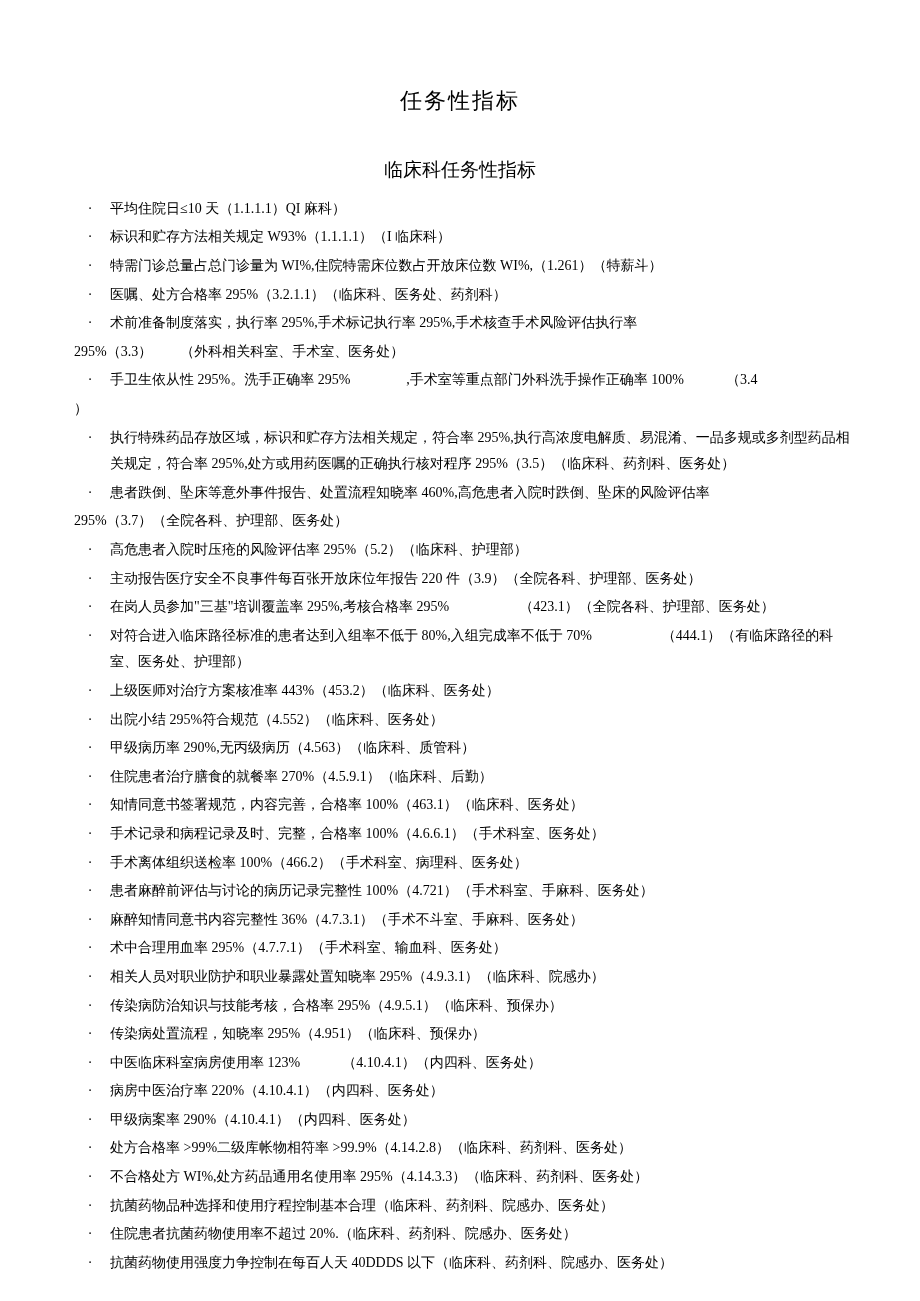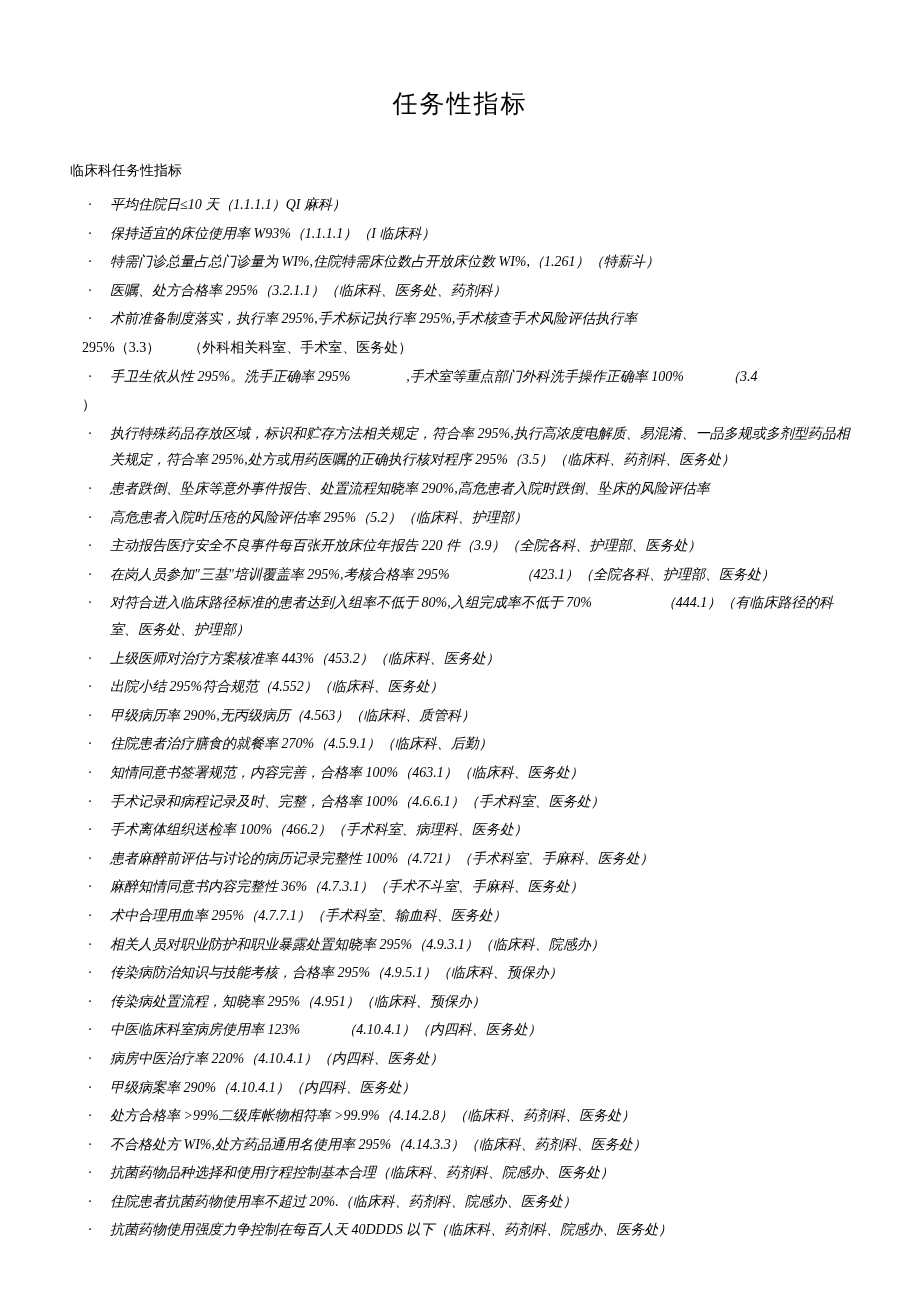--- a/index.html
+++ b/index.html
@@ -8,63 +8,62 @@
       line-height: 1.9;
       color: #000;
       background: #fff;
       margin: 0;
       padding: 80px 70px 60px 70px;
       width: 920px;
       box-sizing: border-box;
     }
     .title {
       text-align: center;
-      font-size: 25px;
+      font-size: 22px;
       font-weight: normal;
       margin-bottom: 30px;
       letter-spacing: 2px;
     }
     .subtitle {
-      text-align: left;
-      font-size: 14px;
+      text-align: center;
+      font-size: 19px;
       margin-bottom: 8px;
     }
     .item {
       display: flex;
       align-items: flex-start;
       margin-bottom: 2px;
     }
     .bullet {
       width: 40px;
       text-align: center;
       flex-shrink: 0;
     }
     .item-text {
       flex: 1;
-      font-style: italic;
     }
     .continuation {
-      margin-left: 12px;
+      margin-left: 4px;
       margin-bottom: 2px;
     }
   </style>
 </head>
 <body>
 
 <div class="title">任务性指标</div>
 <div class="subtitle">临床科任务性指标</div>
 
 <div id="items-container">
     <div class="item">
       <span class="bullet">·</span>
       <span class="item-text">平均住院日≤10 天（1.1.1.1）QI 麻科）</span>
     </div>
     <div class="item">
       <span class="bullet">·</span>
-      <span class="item-text">保持适宜的床位使用率 W93%（1.1.1.1）（I 临床科）</span>
+      <span class="item-text">标识和贮存方法相关规定 W93%（1.1.1.1）（I 临床科）</span>
     </div>
     <div class="item">
       <span class="bullet">·</span>
       <span class="item-text">特需门诊总量占总门诊量为 WI%,住院特需床位数占开放床位数 WI%,（1.261）（特薪斗）</span>
     </div>
     <div class="item">
       <span class="bullet">·</span>
       <span class="item-text">医嘱、处方合格率 295%（3.2.1.1）（临床科、医务处、药剂科）</span>
     </div>
     <div class="item">
@@ -76,22 +75,23 @@
       <span class="bullet">·</span>
       <span class="item-text">手卫生依从性 295%。洗手正确率 295%　　　　,手术室等重点部门外科洗手操作正确率 100%　　　（3.4</span>
     </div>
     <div class="continuation">）</div>
     <div class="item">
       <span class="bullet">·</span>
       <span class="item-text">执行特殊药品存放区域，标识和贮存方法相关规定，符合率 295%,执行高浓度电解质、易混淆、一品多规或多剂型药品相关规定，符合率 295%,处方或用药医嘱的正确执行核对程序 295%（3.5）（临床科、药剂科、医务处）</span>
     </div>
     <div class="item">
       <span class="bullet">·</span>
-      <span class="item-text">患者跌倒、坠床等意外事件报告、处置流程知晓率 290%,高危患者入院时跌倒、坠床的风险评估率</span>
+      <span class="item-text">患者跌倒、坠床等意外事件报告、处置流程知晓率 460%,高危患者入院时跌倒、坠床的风险评估率</span>
     </div>
+    <div class="continuation">295%（3.7）（全院各科、护理部、医务处）</div>
     <div class="item">
       <span class="bullet">·</span>
       <span class="item-text">高危患者入院时压疮的风险评估率 295%（5.2）（临床科、护理部）</span>
     </div>
     <div class="item">
       <span class="bullet">·</span>
       <span class="item-text">主动报告医疗安全不良事件每百张开放床位年报告 220 件（3.9）（全院各科、护理部、医务处）</span>
     </div>
     <div class="item">
       <span class="bullet">·</span>

